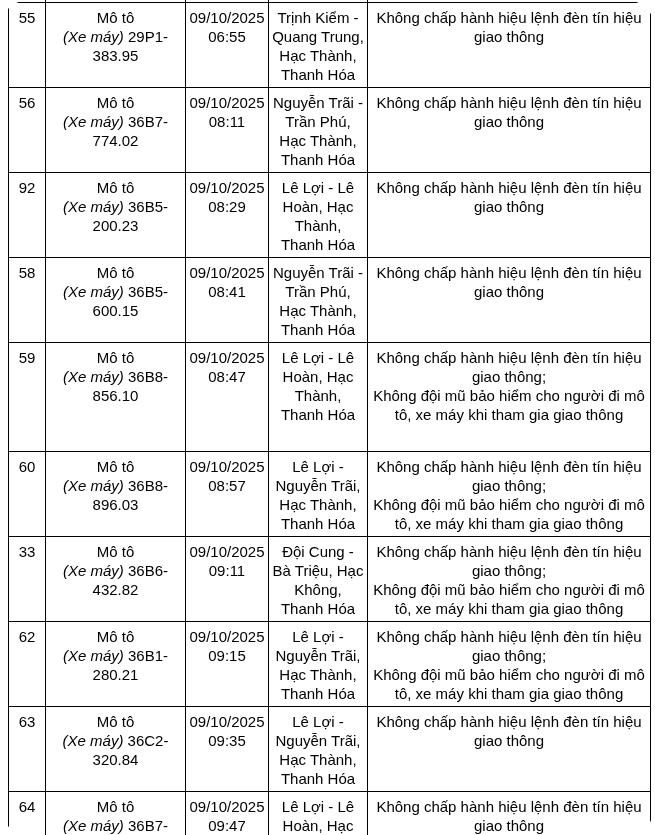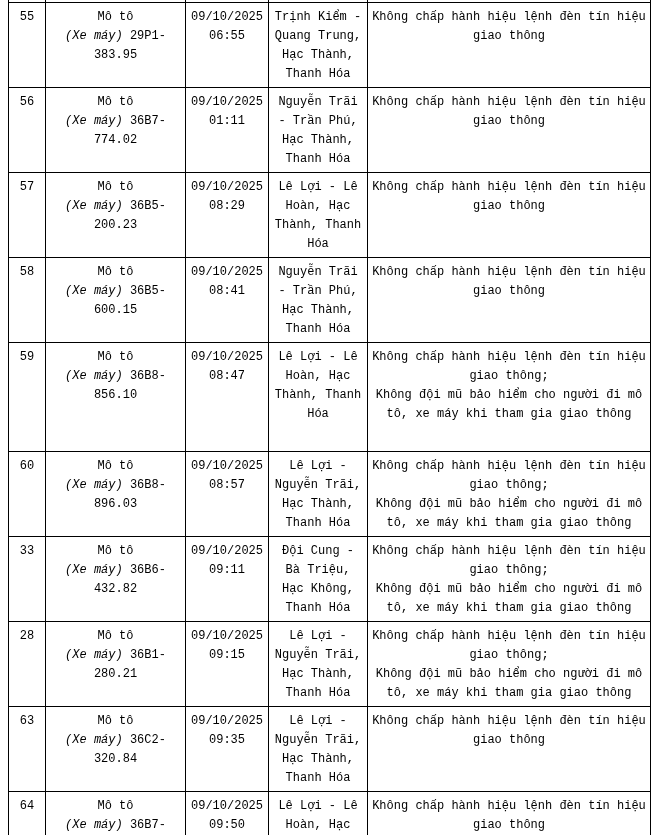--- a/index.html
+++ b/index.html
@@ -6,24 +6,25 @@
     margin: 0;
     padding: 0;
     background: #ffffff;
   }
   .viewport {
     position: relative;
     width: 655px;
     height: 835px;
     overflow: hidden;
     background: #ffffff;
-    font-family: Liberation Mono, monospace;
-    font-size: 12px;
+    font-family: Liberation Sans, sans-serif;
+    font-size: 15px;
     line-height: 19px;
     color: #000000;
+    border-radius: 29px;
   }
   table.violations {
     border-collapse: collapse;
     table-layout: fixed;
     width: 642px;
     margin-left: 8px;
   }
   table.violations td {
     border: 1px solid #000000;
     vertical-align: top;
@@ -95,32 +96,32 @@
   <tr>
     <td>
       <span>56</span>
     </td>
     <td>
       <div>Mô tô</div>
       <div><span class="vehicle-subtype">(Xe máy)</span> <span>36B7-774.02</span></div>
     </td>
     <td>
       <div>09/10/2025</div>
-      <div>01:11</div>
+      <div>08:11</div>
     </td>
     <td>Nguyễn Trãi - Trần Phú, Hạc Thành, Thanh Hóa</td>
     <td class="violation-cell">
       <div>Không chấp hành hiệu lệnh đèn tín hiệu giao thông</div>
       <div></div>
     </td>
   </tr>
 
   <tr>
     <td>
-      <span>57</span>
+      <span>92</span>
     </td>
     <td>
       <div>Mô tô</div>
       <div><span class="vehicle-subtype">(Xe máy)</span> <span>36B5-200.23</span></div>
     </td>
     <td>
       <div>09/10/2025</div>
       <div>08:29</div>
     </td>
     <td>Lê Lợi - Lê Hoàn, Hạc Thành, Thanh Hóa</td>
@@ -201,21 +202,21 @@
     </td>
     <td>Đội Cung - Bà Triệu, Hạc Không, Thanh Hóa</td>
     <td class="violation-cell">
       <div>Không chấp hành hiệu lệnh đèn tín hiệu giao thông;</div>
       <div>Không đội mũ bảo hiểm cho người đi mô tô, xe máy khi tham gia giao thông</div>
     </td>
   </tr>
 
   <tr>
     <td>
-      <span>28</span>
+      <span>62</span>
     </td>
     <td>
       <div>Mô tô</div>
       <div><span class="vehicle-subtype">(Xe máy)</span> <span>36B1-280.21</span></div>
     </td>
     <td>
       <div>09/10/2025</div>
       <div>09:15</div>
     </td>
     <td>Lê Lợi - Nguyễn Trãi, Hạc Thành, Thanh Hóa</td>
@@ -247,21 +248,21 @@
   <tr>
     <td>
       <span>64</span>
     </td>
     <td>
       <div>Mô tô</div>
       <div><span class="vehicle-subtype">(Xe máy)</span> <span>36B7-774.02</span></div>
     </td>
     <td>
       <div>09/10/2025</div>
-      <div>09:50</div>
+      <div>09:47</div>
     </td>
     <td>Lê Lợi - Lê Hoàn, Hạc Thành, Thanh Hóa</td>
     <td class="violation-cell">
       <div>Không chấp hành hiệu lệnh đèn tín hiệu giao thông</div>
       <div></div>
     </td>
   </tr>
 </tbody>
   </table>
 </div>

